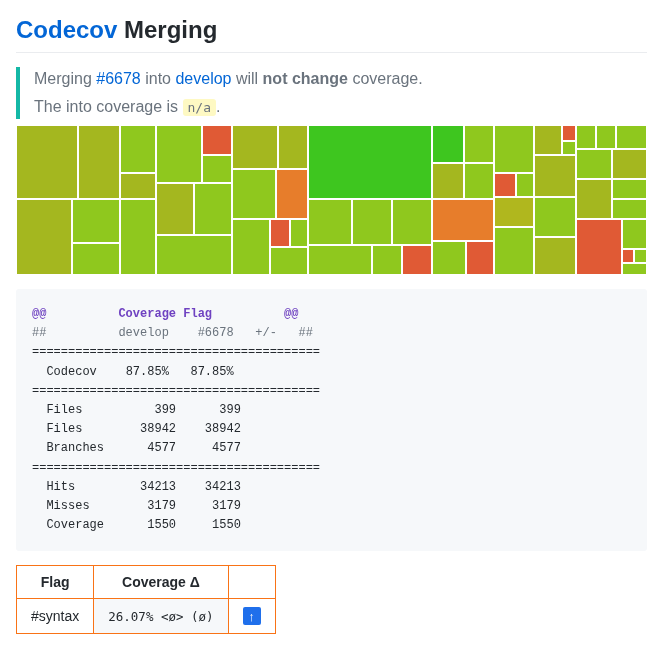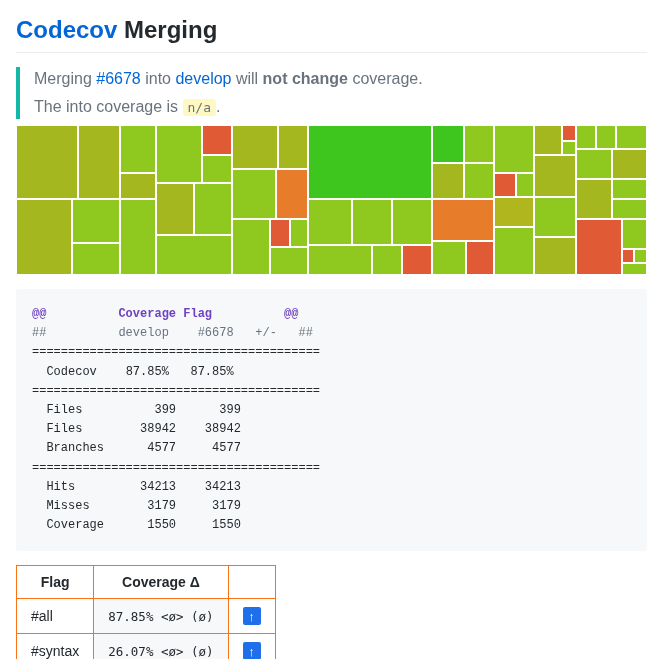--- a/index.html
+++ b/index.html
@@ -125,25 +125,20 @@
 <table class="flags">
   <thead>
     <tr>
       <th>Flag</th>
       <th>Coverage Δ</th>
       <th></th>
     </tr>
   </thead>
   <tbody>
     <tr>
-      <td>#all</td>
-      <td class="cov">87.85% &lt;ø&gt; (ø)</td>
-      <td><span class="carry">↑</span></td>
-    </tr>
-    <tr>
       <td>#syntax</td>
       <td class="cov">26.07% &lt;ø&gt; (ø)</td>
       <td><span class="carry">↑</span></td>
     </tr>
   </tbody>
 </table>
 
 
 
 

